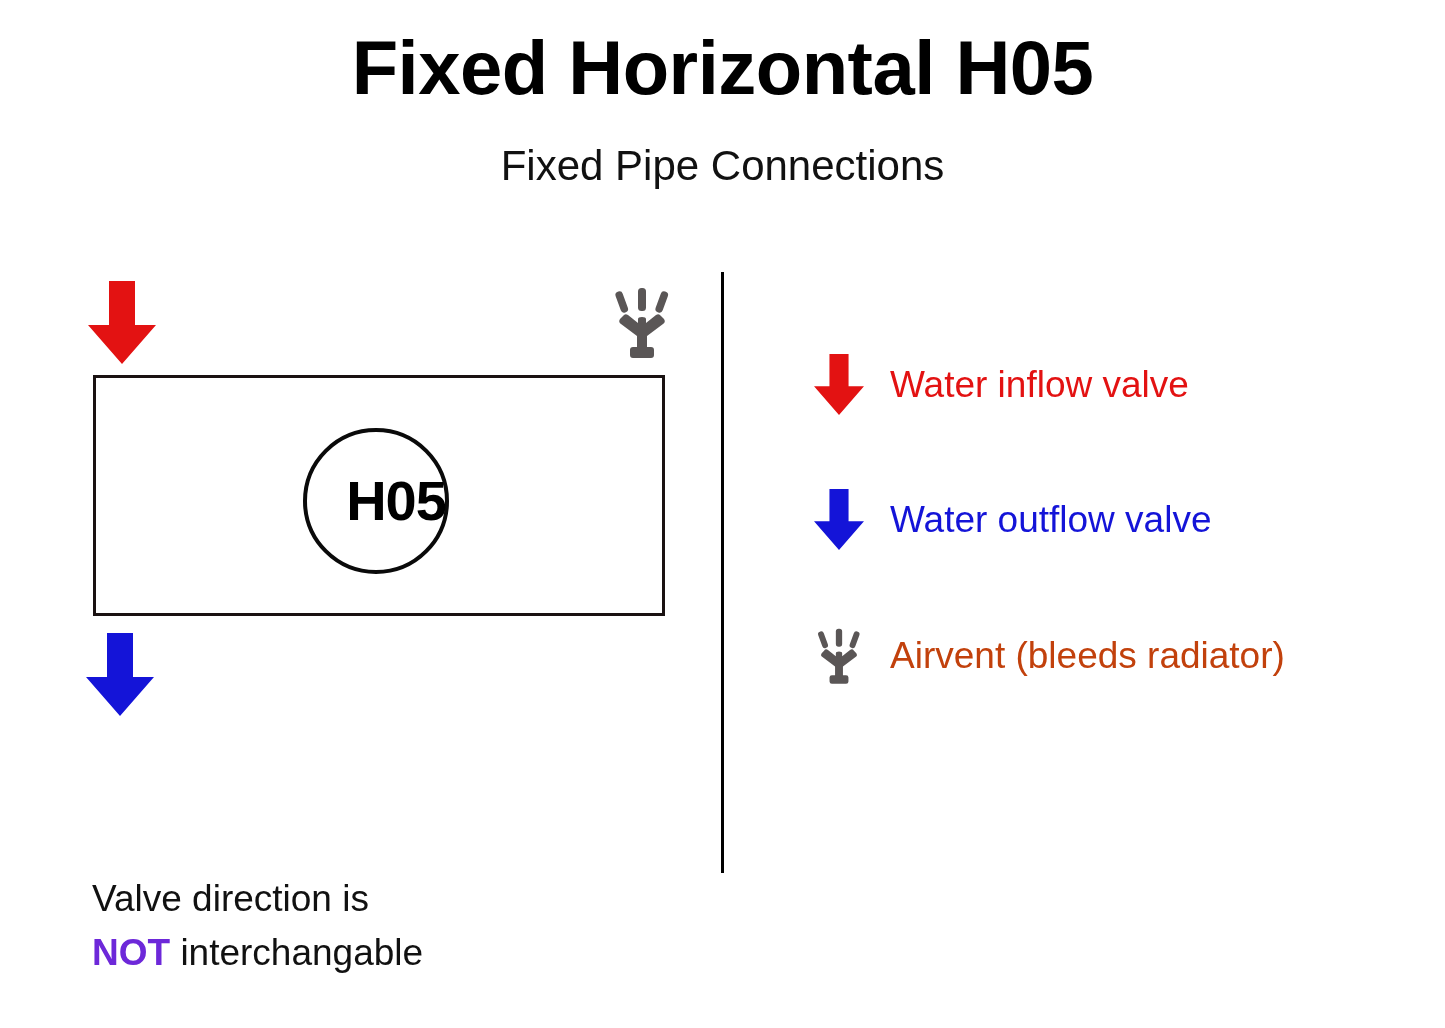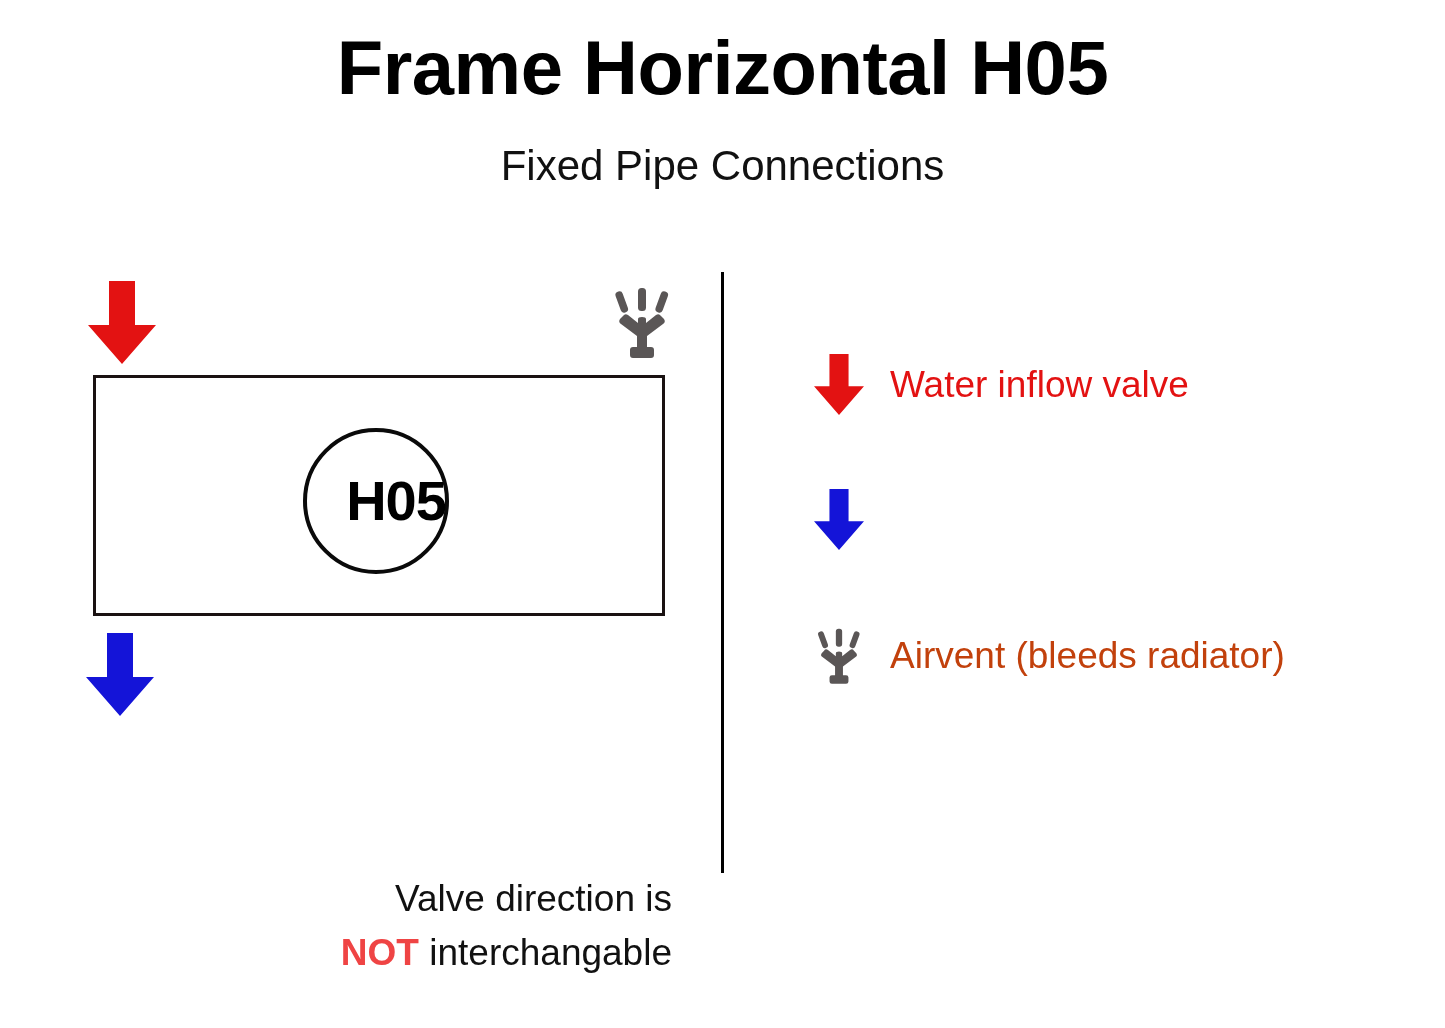--- a/index.html
+++ b/index.html
@@ -151,37 +151,37 @@
     line-height: 1;
     margin-left: 20px;
   }
 
   
   #caption {
     position: absolute;
     left: 92px;
     top: 872px;
     width: 580px;
-    text-align: right;
+    text-align: left;
     font-size: 37px;
     line-height: 1.45;
     color: #111111;
   }
   #caption .line { display: block; white-space: nowrap; }
   #caption .not-emph {
     font-weight: 700;
-    color: #ef4444;
+    color: #6d28d9;
   }
 </style>
 </head>
 <body>
 
 <div id="canvas">
 
-  <div id="title">Frame Horizontal H05</div>
+  <div id="title">Fixed Horizontal H05</div>
   <div id="subtitle">Fixed Pipe Connections</div>
 
   <div id="divider"></div>
 
   <div id="radiator-panel"></div>
   <div id="radiator-badge">
     <span class="badge-text">H05</span>
   </div>
 
   <div class="arrow-inflow-main">
@@ -221,20 +221,21 @@
       </span>
       <span class="legend-label" style="color:#e31212">Water inflow valve</span>
     </div>
 
     <div class="legend-row" id="legend-row-1">
       <span class="legend-icon">
         <svg class="arrow-svg" viewBox="0 0 68 83" width="50" height="61" xmlns="http://www.w3.org/2000/svg">
           <polygon points="21,0 47,0 47,44 68,44 34,83 0,44 21,44" fill="#1414d8"></polygon>
         </svg>
       </span>
+      <span class="legend-label" style="color:#1414d8">Water outflow valve</span>
     </div>
 
     <div class="legend-row" id="legend-row-2">
       <span class="legend-icon">
         <svg class="arrow-svg" viewBox="0 0 66 72" width="52" height="57" xmlns="http://www.w3.org/2000/svg">
           <g fill="#5a5656">
             <rect x="29" y="2" width="8" height="23" rx="3.5"></rect>
             <rect x="9" y="5" width="7.5" height="22" rx="3.5" transform="rotate(-20 12.75 16)"></rect>
             <rect x="49" y="5" width="7.5" height="22" rx="3.5" transform="rotate(20 52.75 16)"></rect>
             <path d="M33 72 L24 72 Q21 72 21 69 L21 64 Q21 61 24 61 L28 61 L28 50

